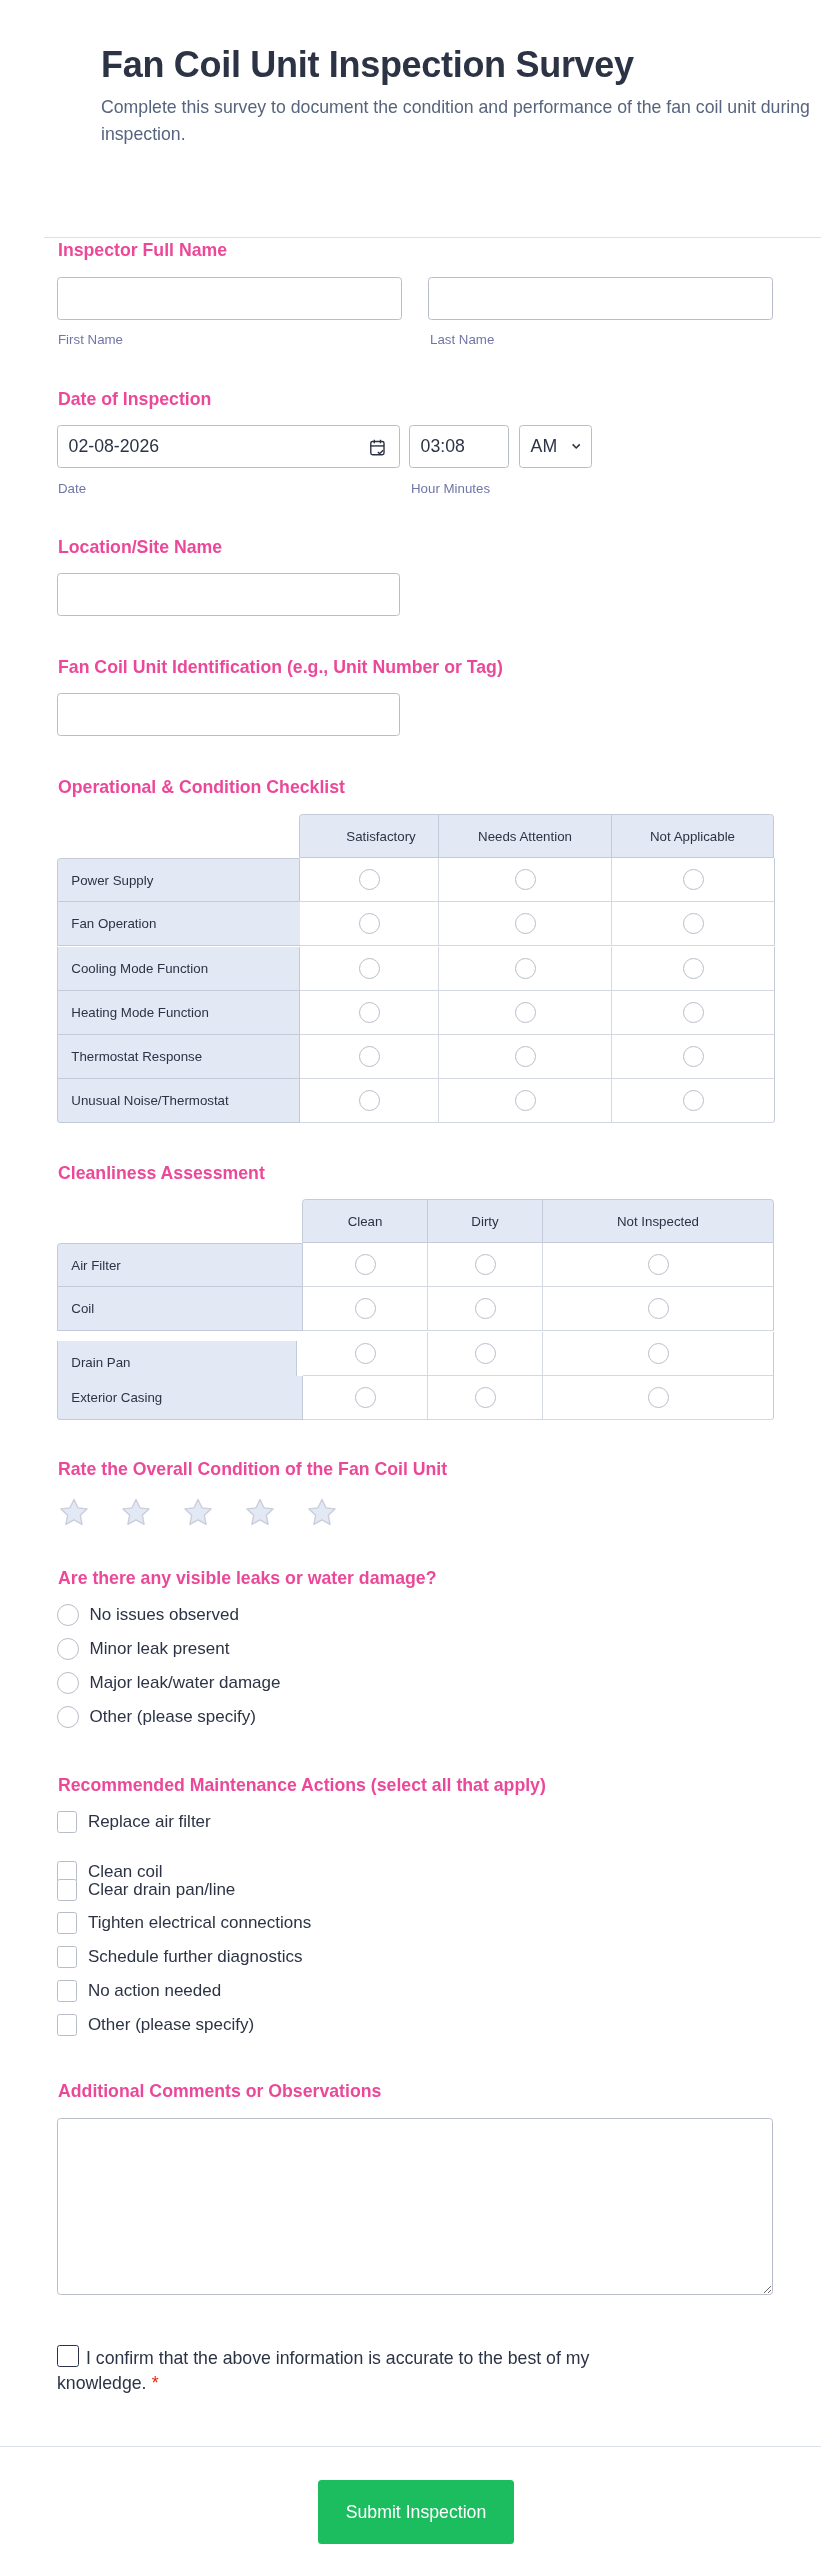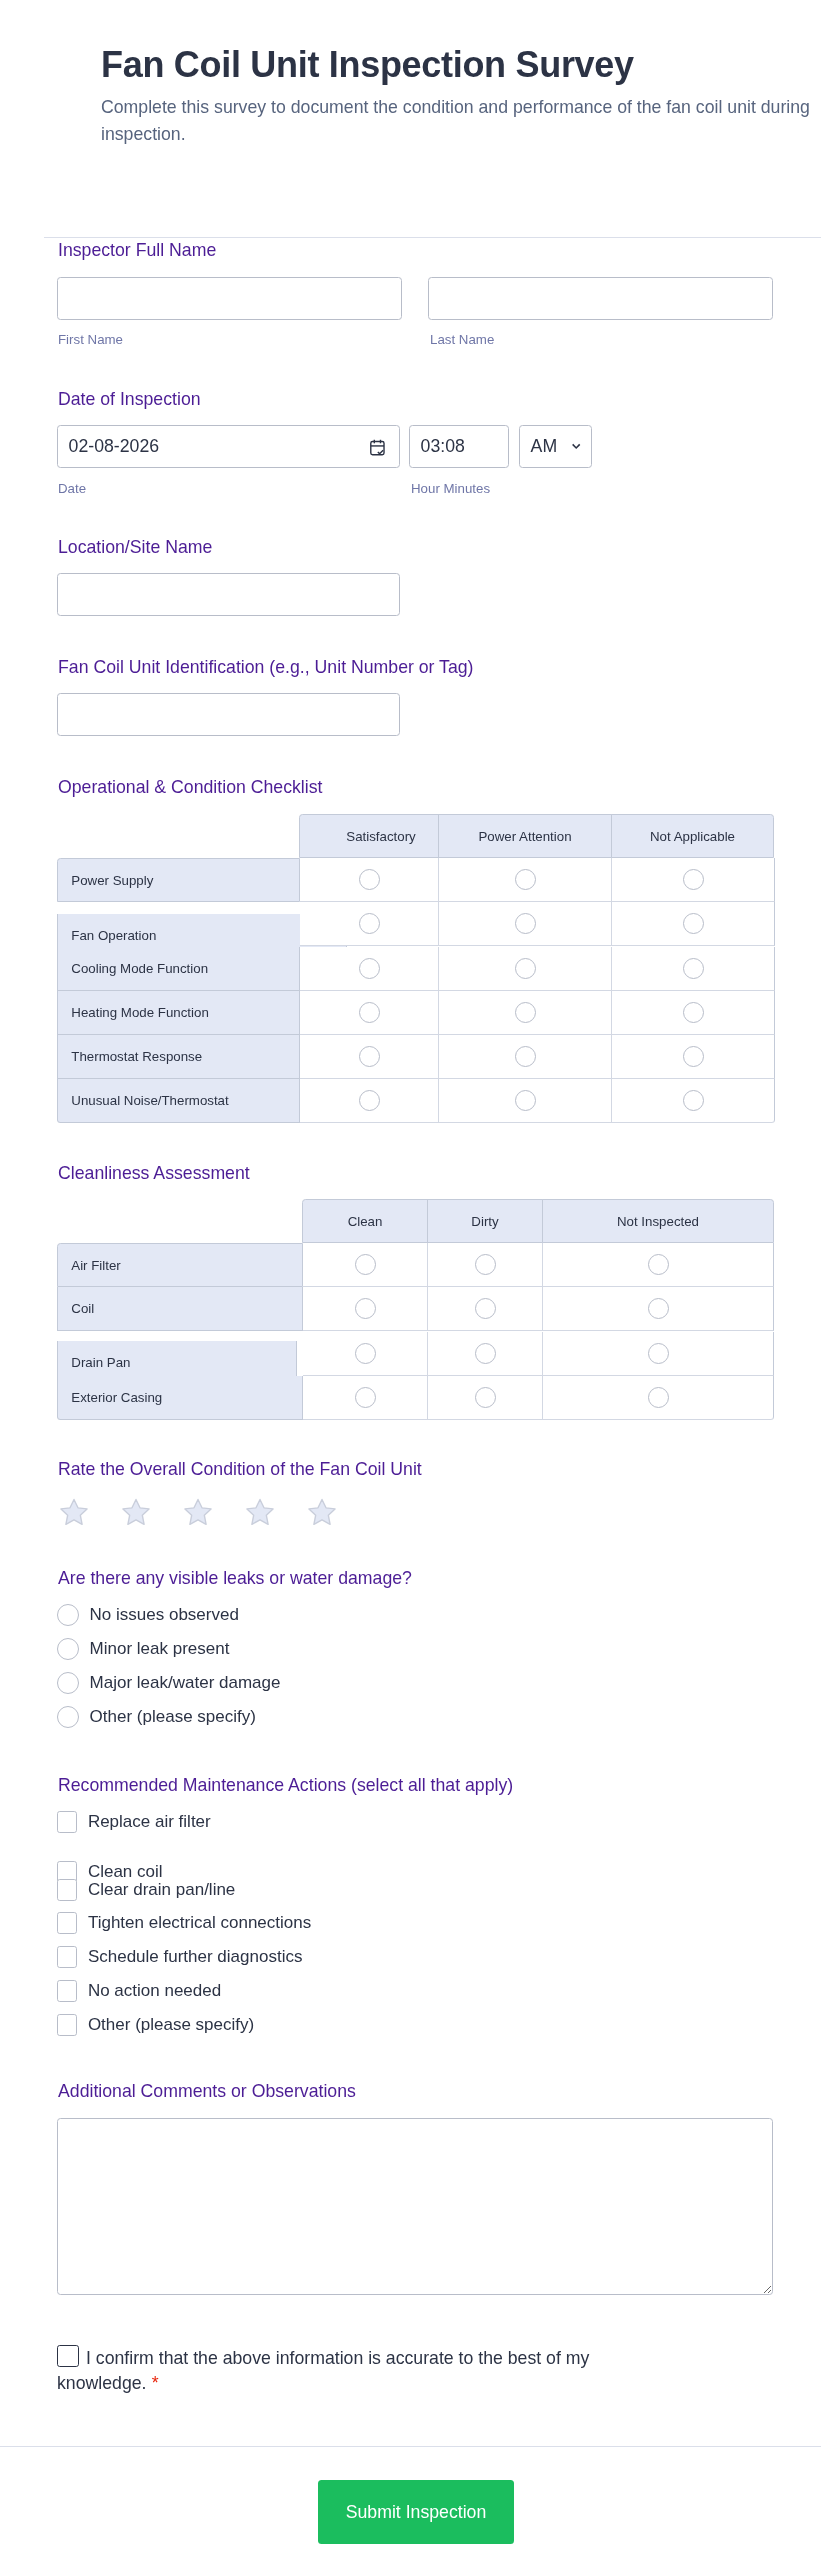--- a/index.html
+++ b/index.html
@@ -3,21 +3,21 @@
 <meta charset="utf-8">
 <style>
   * { box-sizing: border-box; margin: 0; padding: 0; }
   html, body { width: 822px; background: #ffffff; }
   body { font-family: "Liberation Sans", "DejaVu Sans", sans-serif; color: #2c3345; position: relative; height: 2576px; overflow: hidden; }
 
   .header { position: absolute; left: 0; top: 0; width: 822px; height: 238px; border-bottom: 0.9px solid #dbdfea; margin-left: 44px; }
   .title { position: absolute; left: 57px; top: 44px; font-size: 36px; font-weight: bold; color: #2c3345; letter-spacing: -0.3px; }
   .subtitle { position: absolute; left: 57px; top: 94px; width: 724px; font-size: 17.7px; line-height: 27px; color: #57647e; }
 
-  .label { position: absolute; left: 58px; font-size: 17.7px; color: #4c1d95; }
+  .label { position: absolute; left: 58px; font-size: 17.7px; color: #ec4899; font-weight: bold; }
   .sublabel { position: absolute; font-size: 13.3px; color: #6f76a7; }
 
   .input { position: absolute; height: 43px; border: 0.9px solid #b8bdc9; border-radius: 3.5px; background: #fff; font-family: "Liberation Sans", sans-serif; font-size: 17.7px; color: #2c3345; padding: 0 10.6px; outline: none; }
   .input-box { position: absolute; height: 43px; border: 0.9px solid #b8bdc9; border-radius: 3.5px; background: #fff; display: flex; align-items: center; font-size: 17.7px; color: #2c3345; }
 
   .cal-icon { position: absolute; right: 12.4px; top: 11.5px; width: 17.7px; height: 19.4px; }
   .chev { position: absolute; right: 8.8px; top: 14px; width: 12.4px; height: 12.4px; }
 
   
   .matrix { position: absolute; left: 57px; width: 716px; }
@@ -81,33 +81,33 @@
 
 <div class="label" style="top:537px;">Location/Site Name</div>
 <input class="input" style="left: 57px; top: 573px; width: 343px;" value="">
 
 <div class="label" style="top:657px;">Fan Coil Unit Identification (e.g., Unit Number or Tag)</div>
 <input class="input" style="left: 57px; top: 693px; width: 343px;" value="">
 
 <div class="label" style="top:777px;">Operational &amp; Condition Checklist</div>
 <div class="matrix" id="checklist-matrix" style="top:814px; height:309px;">
     <div class="mhead" style="left: 242px; width: 164px; border-top-left-radius: 3.5px;">Satisfactory</div>
-    <div class="mhead" style="left: 381px; width: 174px;">Power Attention</div>
+    <div class="mhead" style="left: 381px; width: 174px;">Needs Attention</div>
     <div class="mhead" style="left: 554px; width: 163px; border-top-right-radius: 3.5px;">Not Applicable</div>
     <div class="mrow-label" style="top: 44px; width: 243px; border-top: 0.9px solid rgb(195, 202, 216); border-top-left-radius: 3.5px;">Power Supply</div>
     <div class="mcell" style="top: 44px; left: 243px; width: 139px;">
       <span class="radio"></span>
     </div>
     <div class="mcell" style="top: 44px; left: 382px; width: 173px;">
       <span class="radio"></span>
     </div>
     <div class="mcell" style="top: 44px; left: 555px; width: 163px; border-right: 0.9px solid rgb(195, 202, 216);">
       <span class="radio"></span>
     </div>
-    <div class="mrow-label" style="top: 100px; width: 290px;">Fan Operation</div>
+    <div class="mrow-label" style="top: 88px; width: 290px;">Fan Operation</div>
     <div class="mcell" style="top: 88px; left: 243px; width: 139px;">
       <span class="radio"></span>
     </div>
     <div class="mcell" style="top: 88px; left: 382px; width: 173px;">
       <span class="radio"></span>
     </div>
     <div class="mcell" style="top: 88px; left: 555px; width: 163px; border-right: 0.9px solid rgb(195, 202, 216);">
       <span class="radio"></span>
     </div>
     <div class="mrow-label" style="top: 133px; width: 243px;">Cooling Mode Function</div>

